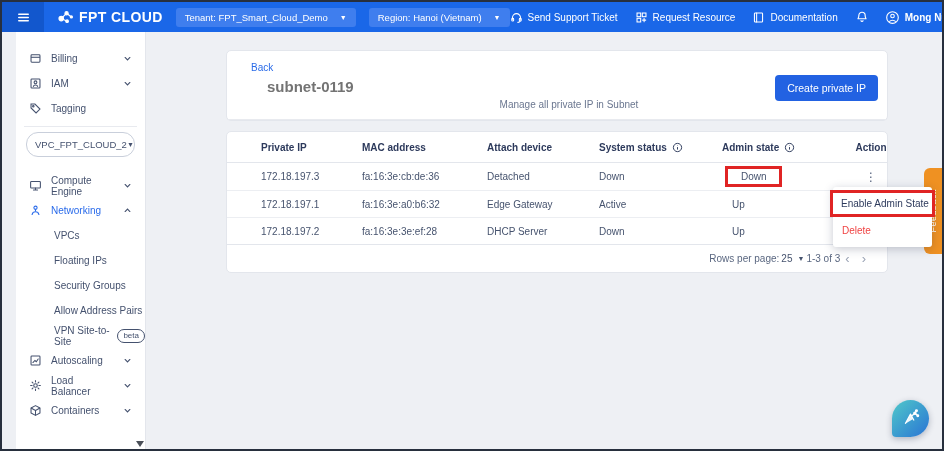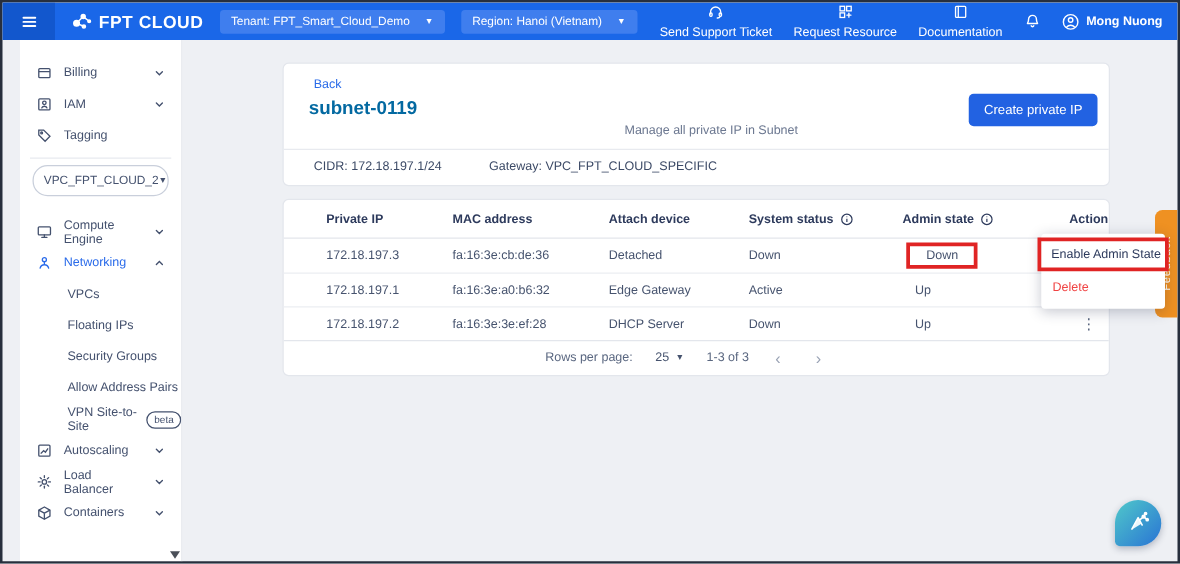--- a/index.html
+++ b/index.html
@@ -7,21 +7,21 @@
   .frame { position:relative; width:944px; height:451px; border:2px solid #272f3d; background:#eef0f4; overflow:hidden; }
 
   
   .topbar { height:30px; background:#1a67e8; display:flex; align-items:center; color:#fff;text-align:center; }
   .hamburger-box { width:42px; height:30px; background:#1257cd; display:flex; align-items:center; justify-content:center; cursor:pointer; flex:0 0 auto; }
   .logo { display:flex; align-items:center; gap:5px; margin-left:13px; flex:0 0 auto; }
   .logo-text { font-size:14px; font-weight:bold; letter-spacing:.4px; }
   .pill { display:flex; align-items:center; gap:12px; background:#3f7eee; border-radius:3px; padding:4px 9px; font-size:9.5px; margin-left:13px; cursor:pointer; white-space:nowrap; }
   .pill .caret { font-size:7px; line-height:1; }
   .top-spacer { flex:1; }
-  .top-link { display:flex; align-items:center; gap:5px; font-size:10px; margin-right:17px; cursor:pointer; white-space:nowrap;flex-direction:column; }
+  .top-link { display:flex; align-items:center; gap:5px; font-size:10px; margin-right:17px; cursor:pointer; white-space:nowrap; }
   .bell { margin-right:16px; cursor:pointer; display:flex; align-items:center; }
   .user { display:flex; align-items:center; gap:5px; font-size:10px; font-weight:bold; margin-right:12px; cursor:pointer; white-space:nowrap; }
 
   
   .body-row { display:flex; height:417px;margin-left:14px; }
   .sidebar { position:relative; width:130px; background:#fff; border-right:1px solid #e3e6ec; padding-top:14px; flex:0 0 auto; font-size:10px; color:#44516e; overflow:hidden; }
   .main { flex:1; position:relative; overflow:hidden; }
 
   
   .side-item { display:flex; align-items:center; height:25px; padding:0 12px 0 13px; gap:9px; cursor:pointer; }
@@ -32,40 +32,40 @@
   .side-item.active { color:#2a6bea; }
   .side-divider { height:1px; background:#e8eaef; margin:5px 8px; }
   .vpc-select { display:flex; align-items:center; justify-content:space-between; margin:4px 10px 16px 10px; border:1px solid #c9cfdb; border-radius:12px; padding:6px 8px; font-size:9.5px; color:#44516e; cursor:pointer; }
   .beta-badge { border:1px solid #44516e; border-radius:8px; padding:0 5px; font-size:8px; line-height:12px; }
   .side-scroll-arrow { position:absolute; right:1px; bottom:2px; width:0; height:0; border-left:4px solid transparent; border-right:4px solid transparent; border-top:6px solid #4a4f58; }
 
   
   .card { width:662px; margin-left:80px; background:#fff; border:1px solid #e3e6ec; border-radius:5px; }
   .head-card { margin-top:18px; position:relative; padding:6px 0 0 0; }
   .back-link { color:#2a6be8; font-size:10px; padding:5px 0 2px 24px; cursor:pointer; display:inline-block; }
-  .page-title { font-size:15px; font-weight:bold; color:#0369a1; padding:3px 0 2px 20px; }
+  .page-title { font-size:15px; font-weight:bold; color:#737373; padding:3px 0 2px 40px; }
   .page-sub { font-size:10px; color:#6b7790; padding:2px 0 9px 24px;text-align:center; }
   .head-divider { height:1px; background:#e8eaef; }
   .cidr-row { display:flex; gap:38px; font-size:10px; color:#3c4a66; padding:8px 0 9px 24px; }
   .create-btn { position:absolute; top:24px; right:9px; background:#2262e2; color:#fff; font-size:10.5px; border:none; border-radius:4px; padding:7px 12px; cursor:pointer; font-family:inherit; }
 
   .table-card { margin-top:10px; }
   .t-row { display:grid; grid-template-columns:101px 125px 112px 123px 133px 1fr; align-items:center; padding-left:34px; height:27px; font-size:10px; color:#46536e; }
   .t-head { height:31px; font-weight:bold; color:#2d3a5c; font-size:10px; border-bottom:1px solid #e3e6ec; }
   .t-row + .t-row { border-top:1px solid #eceef2; }
   .t-head + .t-row { border-top:none; }
   .th-cell { display:flex; align-items:center; gap:5px; }
   .admin-cell { padding-left:10px; }
   .action-cell { display:flex; justify-content:center; }
   .dots { color:#5a6780; font-size:12px; line-height:1; cursor:pointer; padding:0 4px; }
   .info-icon { color:#2d3a5c; display:flex; cursor:pointer; }
 
   .annot { display:inline-block; border:3px solid #e02424; padding:2px 12px 2px 13px; margin-left:-7px; }
 
-  .pagination { display:flex; align-items:center; justify-content:center; height:28px; border-top:1px solid #e3e6ec; padding-right:18px; gap:18px; font-size:10px; color:#5a6780; }
+  .pagination { display:flex; align-items:center; justify-content:flex-end; height:28px; border-top:1px solid #e3e6ec; padding-right:18px; gap:2px; font-size:10px; color:#5a6780; }
   .rpp-value { display:flex; align-items:center; gap:5px; cursor:pointer; color:#46536e; }
   .rpp-value .caret { font-size:7px; }
   .page-chev { color:#9aa3b5; font-size:13px; cursor:pointer; padding:0 3px; }
   .page-chev.next { margin-left:4px; }
 
   
   .context-menu { position:absolute; left:831px; top:185px; width:99px; background:#fff; border-radius:3px; box-shadow:0 2px 10px rgba(30,40,70,.25); z-index:10; padding:3px 0; }
   .menu-item { font-size:10px; padding:8px 9px; cursor:pointer; white-space:nowrap; }
   .menu-item.enable { color:#2d3a5c; border:3px solid #e02424; margin:0 -3px; padding:5px 8px; }
   .menu-item.danger { color:#f04343; }
@@ -281,24 +281,20 @@
       <div class="side-scroll-arrow"></div>
     </aside>
 
     <main class="main">
 
       <section class="card head-card">
         <span class="back-link">Back</span>
         <div class="page-title">subnet-0119</div>
         <div class="page-sub">Manage all private IP in Subnet</div>
         <div class="head-divider"></div>
-        <div class="cidr-row">
-          <span>CIDR: 172.18.197.1/24</span>
-          <span>Gateway: VPC_FPT_CLOUD_SPECIFIC</span>
-        </div>
         <button class="create-btn">Create private IP</button>
       </section>
 
       <section class="card table-card">
         <div class="t-row t-head">
           <div class="th-cell">Private IP</div>
           <div class="th-cell">MAC address</div>
           <div class="th-cell">Attach device</div>
           <div class="th-cell">
             <span>System status</span>

